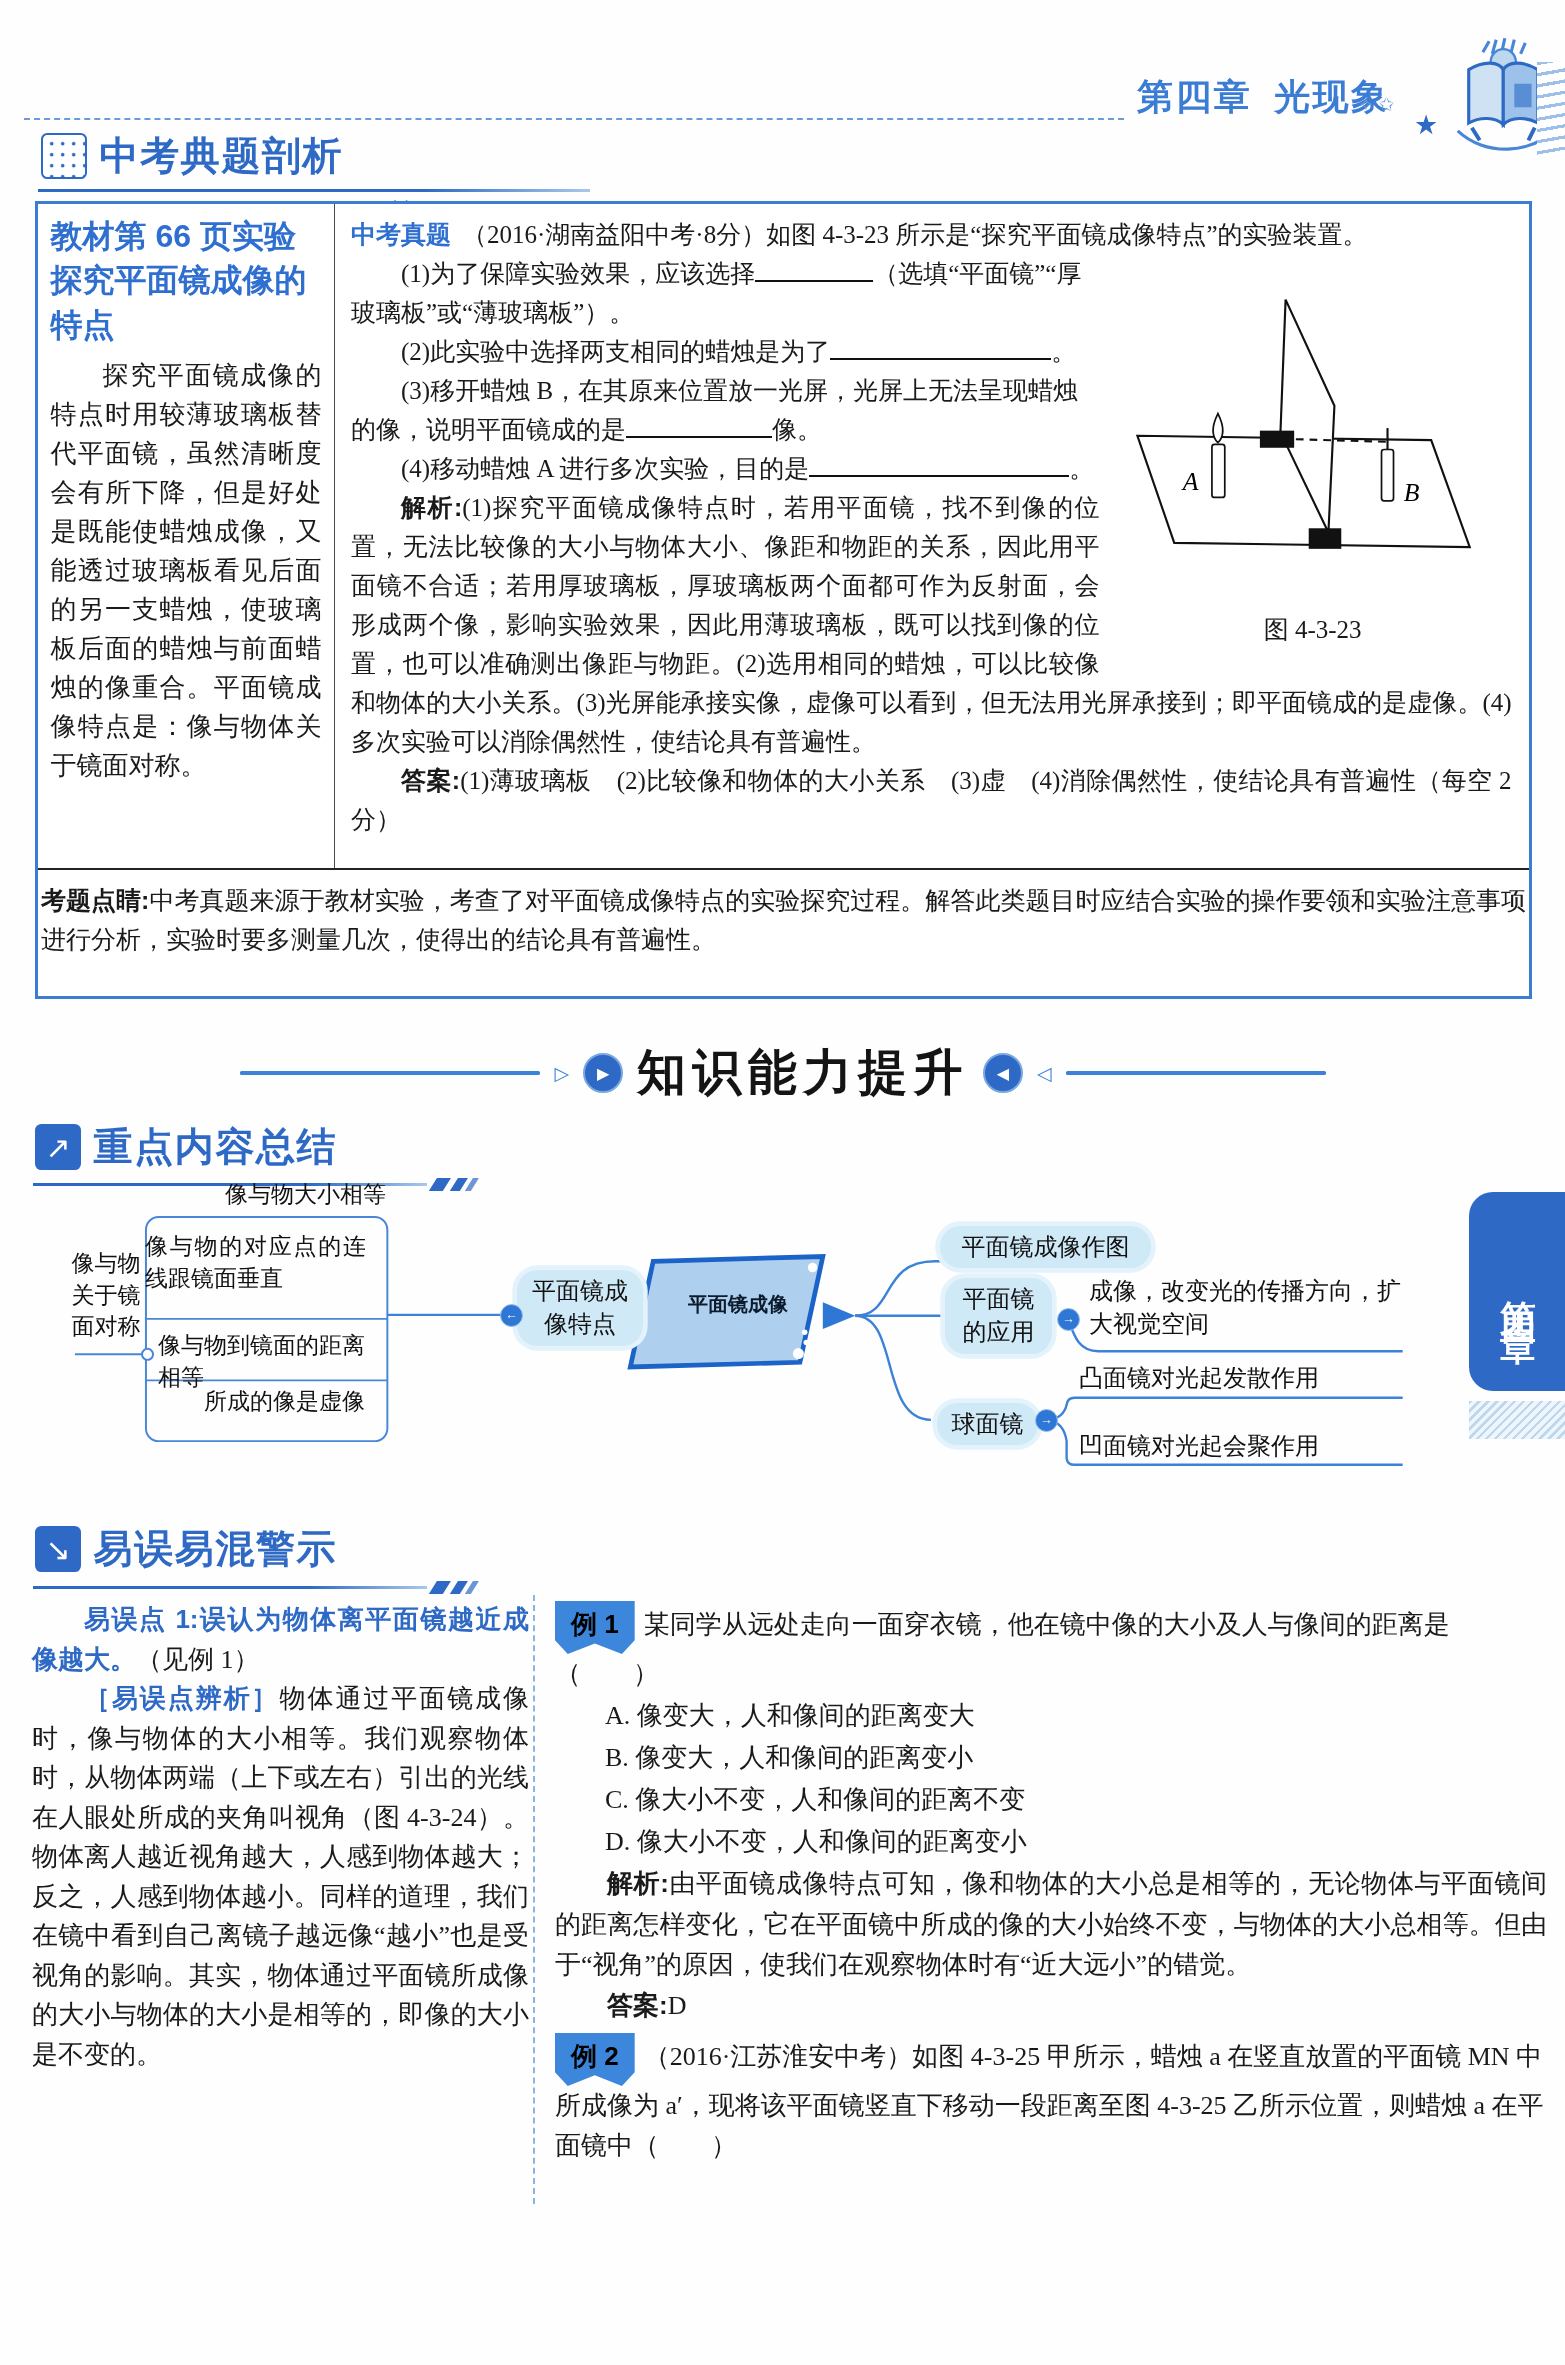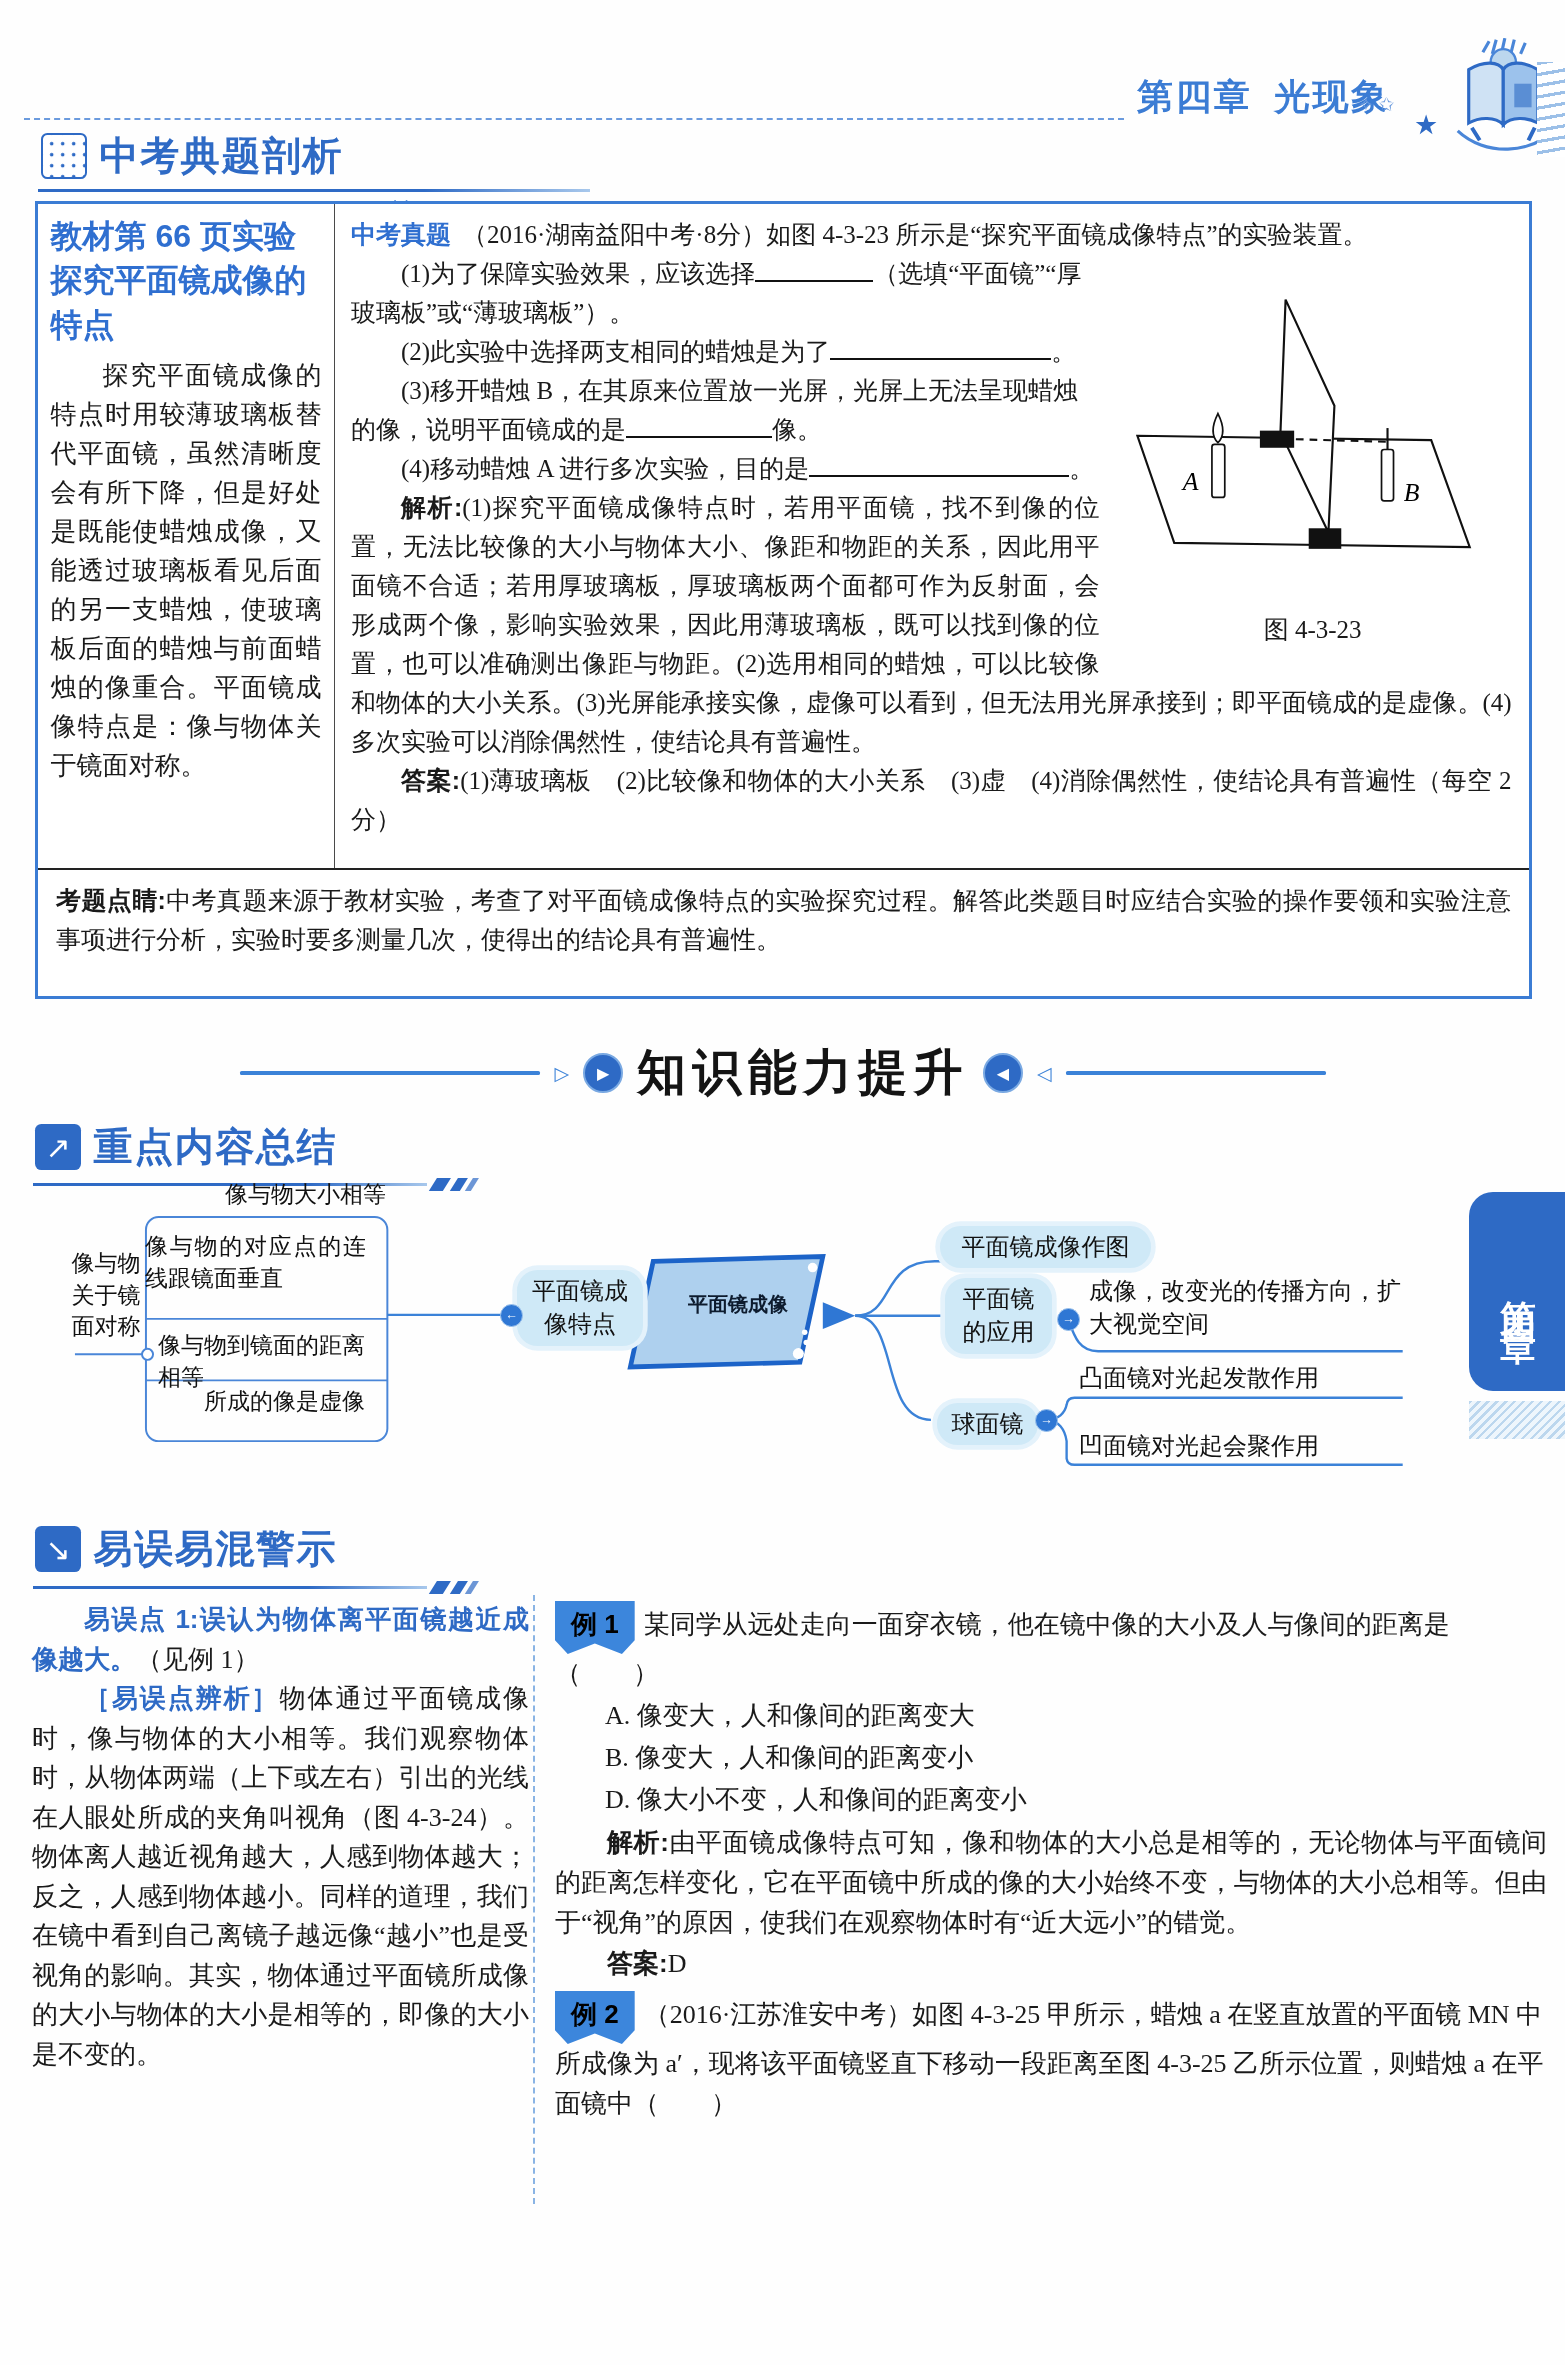--- a/index.html
+++ b/index.html
@@ -43,21 +43,21 @@
   .exam-right{flex:1;box-sizing:border-box;padding:11px 17.4px 0 16px;font-size:25px;line-height:1.56;}
   .exam-right p{margin:0;}
   .q-label{font-family:"Liberation Sans",sans-serif;font-weight:bold;color:#2f6fd0;margin-right:11px;}
   .q-item{text-indent:2em;}
   .blank{display:inline-block;border-bottom:2.4px solid #111;height:24px;vertical-align:baseline;}
   .w150{width:118px;}.w280{width:221px;}.w185{width:146px;}.w330{width:260px;}
   .lbl{font-weight:bold;font-family:"Liberation Sans",sans-serif;}
   .indent{text-indent:2em;text-align:justify;}
   .q-figure{float:right;width:398px;margin:0 0 4.7px 14px;text-align:center;}
   .q-figure .cap{font-size:25px;margin-top:1.6px;}
-  .exam-tip{border-top:2.4px solid #222;padding:11px 18px;font-size:25px;line-height:1.55;text-align:justify;}
+  .exam-tip{border-top:2.4px solid #222;padding:11px 3px;font-size:25px;line-height:1.55;text-align:justify;}
 
   
   .big-title{position:absolute;left:0;top:1040px;width:100%;display:flex;align-items:center;
              justify-content:center;gap:14px;font-family:"Liberation Sans",sans-serif;}
   .big-title .line{height:3.2px;background:#3b82d8;border-radius:1.6px;}
   .big-title .tri{color:#3b82d8;font-size:19px;}
   .big-title .circ{width:36px;height:36px;border-radius:50%;background:#2e6ac5;color:#fff;font-size:16px;
                    display:flex;align-items:center;justify-content:center;border:2.4px solid #7aa9e2;}
   .big-title .t{font-size:49px;font-weight:bold;color:#141414;letter-spacing:6.3px;}
 
@@ -261,20 +261,21 @@
   <div class="warn-left">
     <p><span class="lbl blue">易误点 1:</span><span class="blue bold">误认为物体离平面镜越近成像越大。</span><span>（见例 1）</span></p>
     <p><span class="lbl blue">［易误点辨析］</span><span>物体通过平面镜成像时，像与物体的大小相等。我们观察物体时，从物体两端（上下或左右）引出的光线在人眼处所成的夹角叫视角（图 4-3-24）。物体离人越近视角越大，人感到物体越大；反之，人感到物体越小。同样的道理，我们在镜中看到自己离镜子越远像“越小”也是受视角的影响。其实，物体通过平面镜所成像的大小与物体的大小是相等的，即像的大小是不变的。</span></p>
   </div>
   <div class="warn-div"></div>
   <div class="warn-right">
     <p><span class="ex-ribbon">例 1</span><span>某同学从远处走向一面穿衣镜，他在镜中像的大小及人与像间的距离是（　　）</span></p>
     <div class="options">
       <p>A. 像变大，人和像间的距离变大</p>
       <p>B. 像变大，人和像间的距离变小</p>
+      <p>C. 像大小不变，人和像间的距离不变</p>
       <p>D. 像大小不变，人和像间的距离变小</p>
     </div>
     <p class="indent"><span class="lbl">解析:</span><span>由平面镜成像特点可知，像和物体的大小总是相等的，无论物体与平面镜间的距离怎样变化，它在平面镜中所成的像的大小始终不变，与物体的大小总相等。但由于“视角”的原因，使我们在观察物体时有“近大远小”的错觉。</span></p>
     <p class="indent"><span class="lbl">答案:</span><span>D</span></p>
     <p style="margin-top:6.3px;"><span class="ex-ribbon">例 2</span><span>（2016·江苏淮安中考）如图 4-3-25 甲所示，蜡烛 a 在竖直放置的平面镜 MN 中所成像为 a′，现将该平面镜竖直下移动一段距离至图 4-3-25 乙所示位置，则蜡烛 a 在平面镜中（　　）</span></p>
   </div>
 
 
 </div>
 

